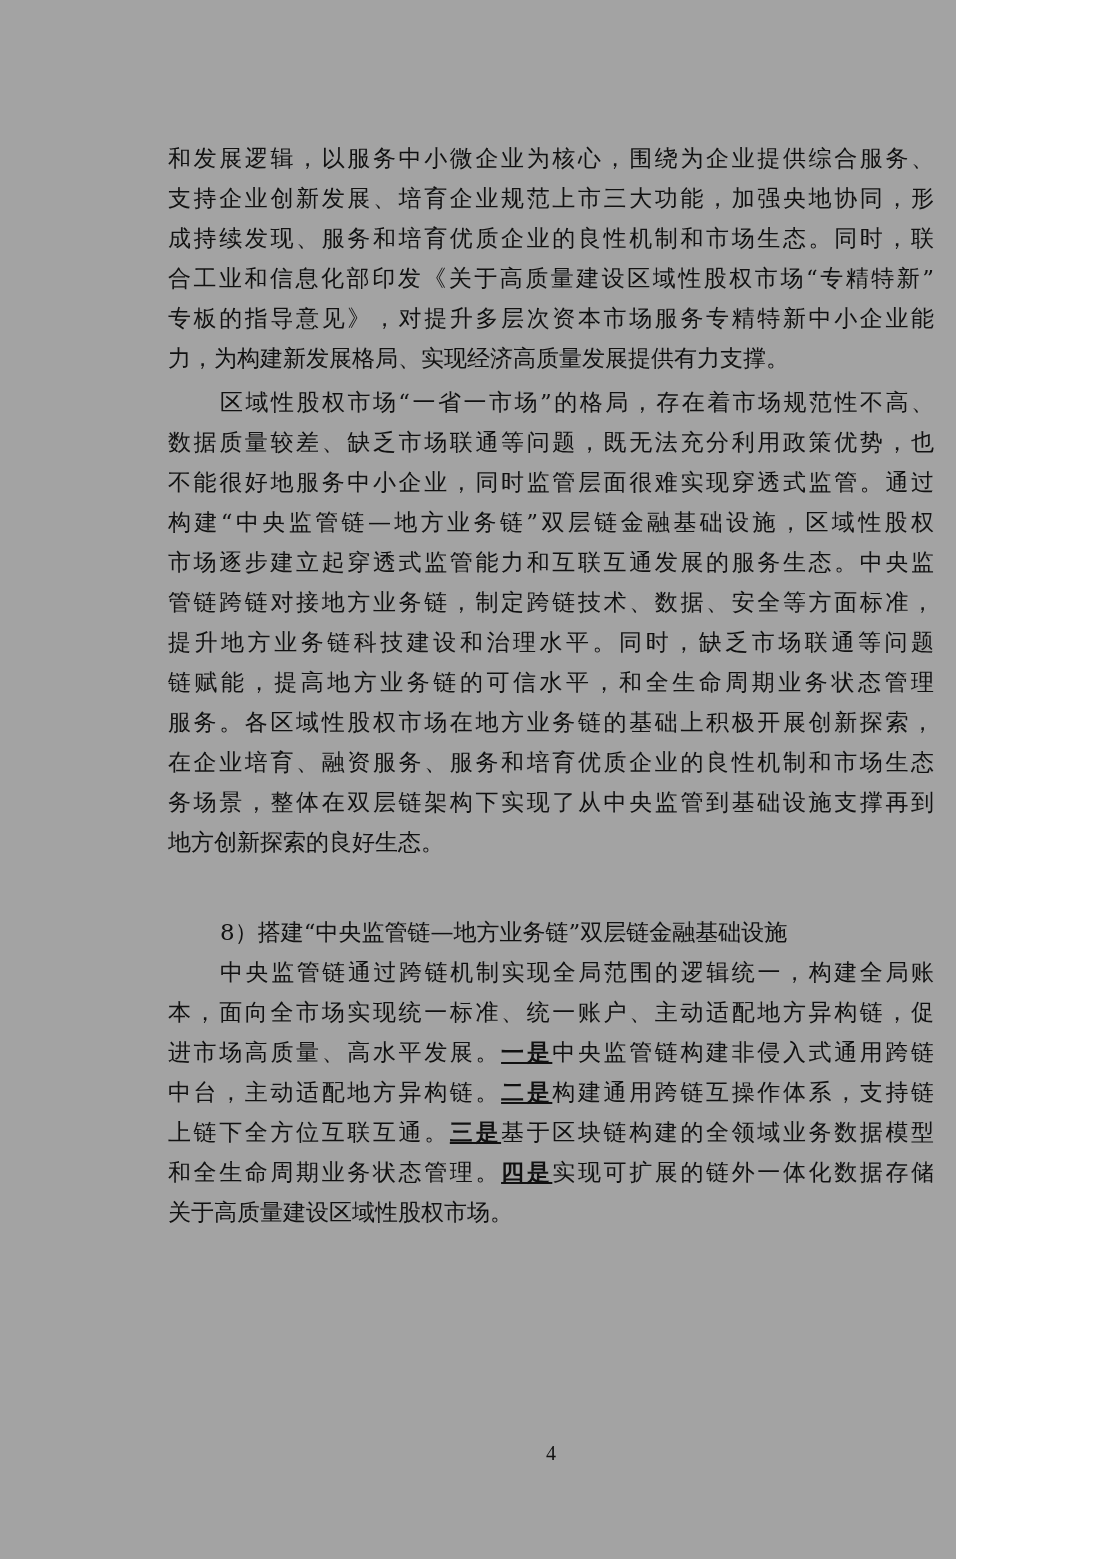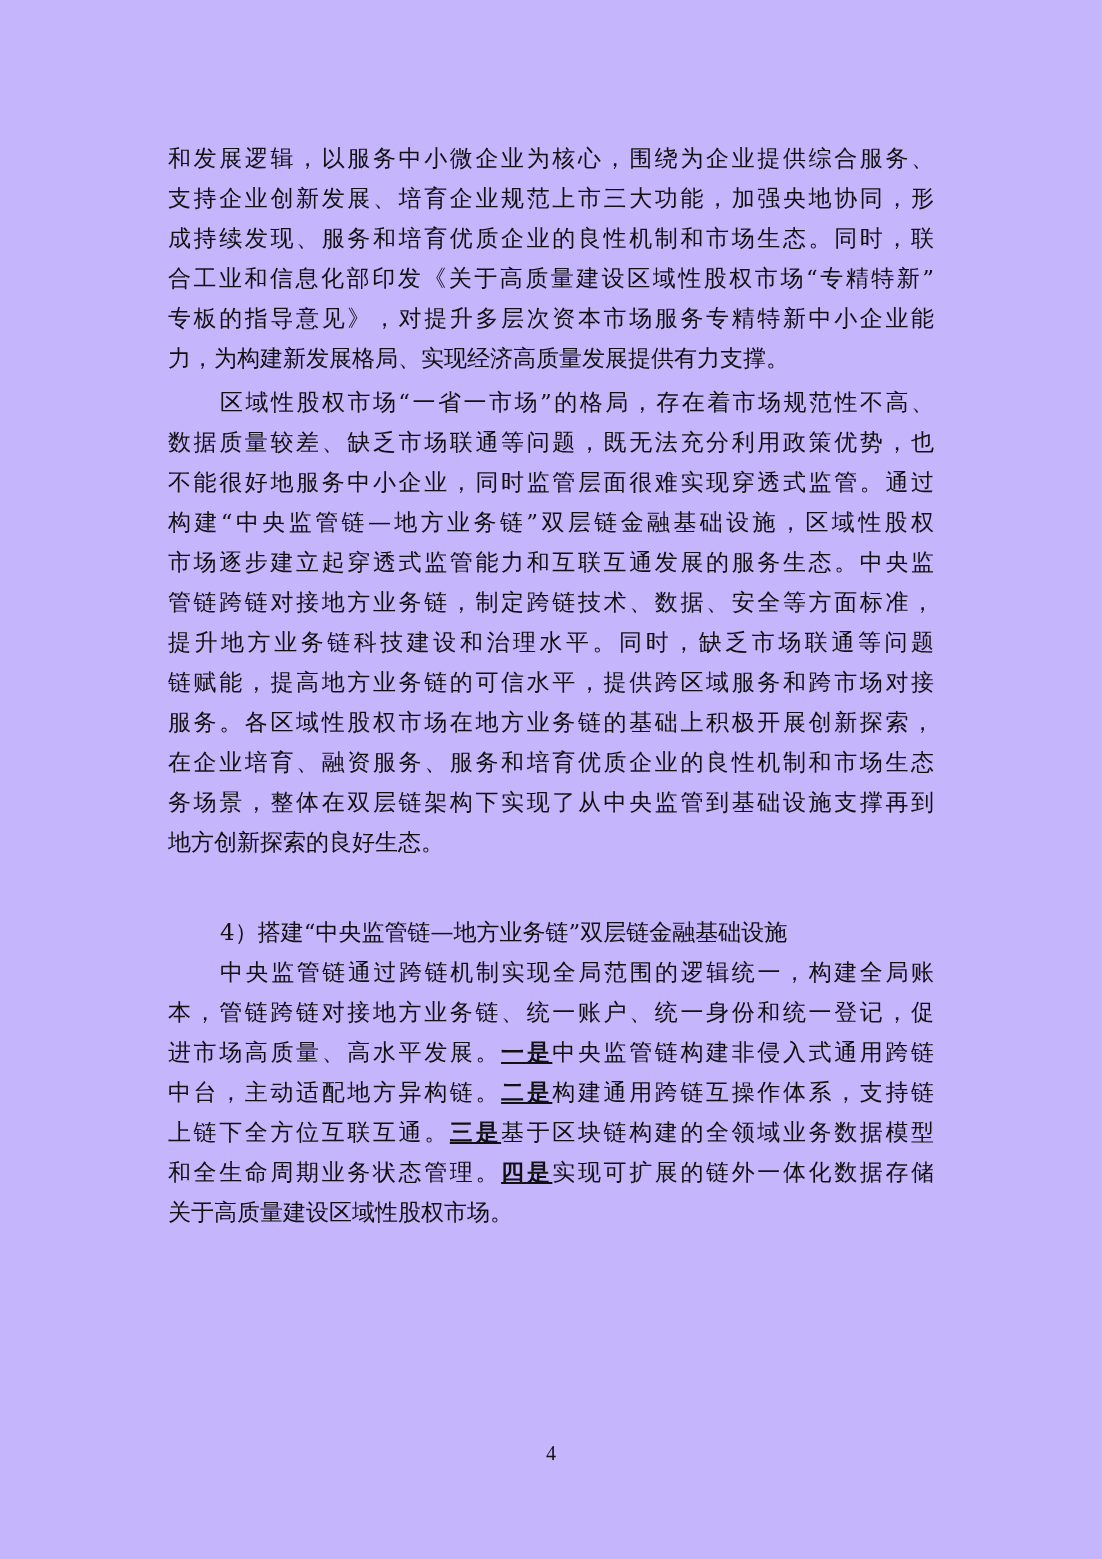--- a/index.html
+++ b/index.html
@@ -11,23 +11,23 @@
     width: 1102px;
     height: 1559px;
     position: relative;
     overflow: hidden;
     font-family: "DejaVu Serif", "Liberation Serif", serif;
     color: #111111;
   }
   .page {
     position: absolute;
     left: 0; top: 0;
-    width: 1102px;
+    width: 956px;
     height: 1559px;
-    background: #c4b5fd;
+    background: #a3a3a3;
   }
   .line {
     position: absolute;
     left: 168px;
     width: 766px;
     height: 36px;
     font-size: 23px;
     line-height: 36px;
     white-space: nowrap;
     text-align: justify;
@@ -87,33 +87,33 @@
   </div>
 
   <div>
     <div class="line indent" style="top:384px">区域性股权市场“一省一市场”的格局，存在着市场规范性不高、</div>
     <div class="line" style="top:424px">数据质量较差、缺乏市场联通等问题，既无法充分利用政策优势，也</div>
     <div class="line" style="top:464px">不能很好地服务中小企业，同时监管层面很难实现穿透式监管。通过</div>
     <div class="line" style="top:504px">构建“中央监管链—地方业务链”双层链金融基础设施，区域性股权</div>
     <div class="line" style="top:544px">市场逐步建立起穿透式监管能力和互联互通发展的服务生态。中央监</div>
     <div class="line" style="top:584px">管链跨链对接地方业务链，制定跨链技术、数据、安全等方面标准，</div>
     <div class="line" style="top:624px">提升地方业务链科技建设和治理水平。同时，缺乏市场联通等问题</div>
-    <div class="line" style="top:664px">链赋能，提高地方业务链的可信水平，提供跨区域服务和跨市场对接</div>
+    <div class="line" style="top:664px">链赋能，提高地方业务链的可信水平，和全生命周期业务状态管理</div>
     <div class="line" style="top:704px">服务。各区域性股权市场在地方业务链的基础上积极开展创新探索，</div>
     <div class="line" style="top:744px">在企业培育、融资服务、服务和培育优质企业的良性机制和市场生态</div>
     <div class="line" style="top:784px">务场景，整体在双层链架构下实现了从中央监管到基础设施支撑再到</div>
     <div class="line last" style="top:824px">地方创新探索的良好生态。</div>
   </div>
 
 
-  <div class="subheading" style="top:914px">4）搭建“中央监管链—地方业务链”双层链金融基础设施</div>
+  <div class="subheading" style="top:914px">8）搭建“中央监管链—地方业务链”双层链金融基础设施</div>
 
   <div>
     <div class="line indent" style="top:954px">中央监管链通过跨链机制实现全局范围的逻辑统一，构建全局账</div>
-    <div class="line" style="top:994px">本，管链跨链对接地方业务链、统一账户、统一身份和统一登记，促</div>
+    <div class="line" style="top:994px">本，面向全市场实现统一标准、统一账户、主动适配地方异构链，促</div>
     <div class="line" style="top:1034px">
       <span>进市场高质量、高水平发展。</span><span class="bold">一是</span><span>中央监管链构建非侵入式通用跨链</span>
     </div>
     <div class="line" style="top:1074px">
       <span>中台，主动适配地方异构链。</span><span class="bold">二是</span><span>构建通用跨链互操作体系，支持链</span>
     </div>
     <div class="line" style="top:1114px">
       <span>上链下全方位互联互通。</span><span class="bold">三是</span><span>基于区块链构建的全领域业务数据模型</span>
     </div>
     <div class="line" style="top:1154px">

